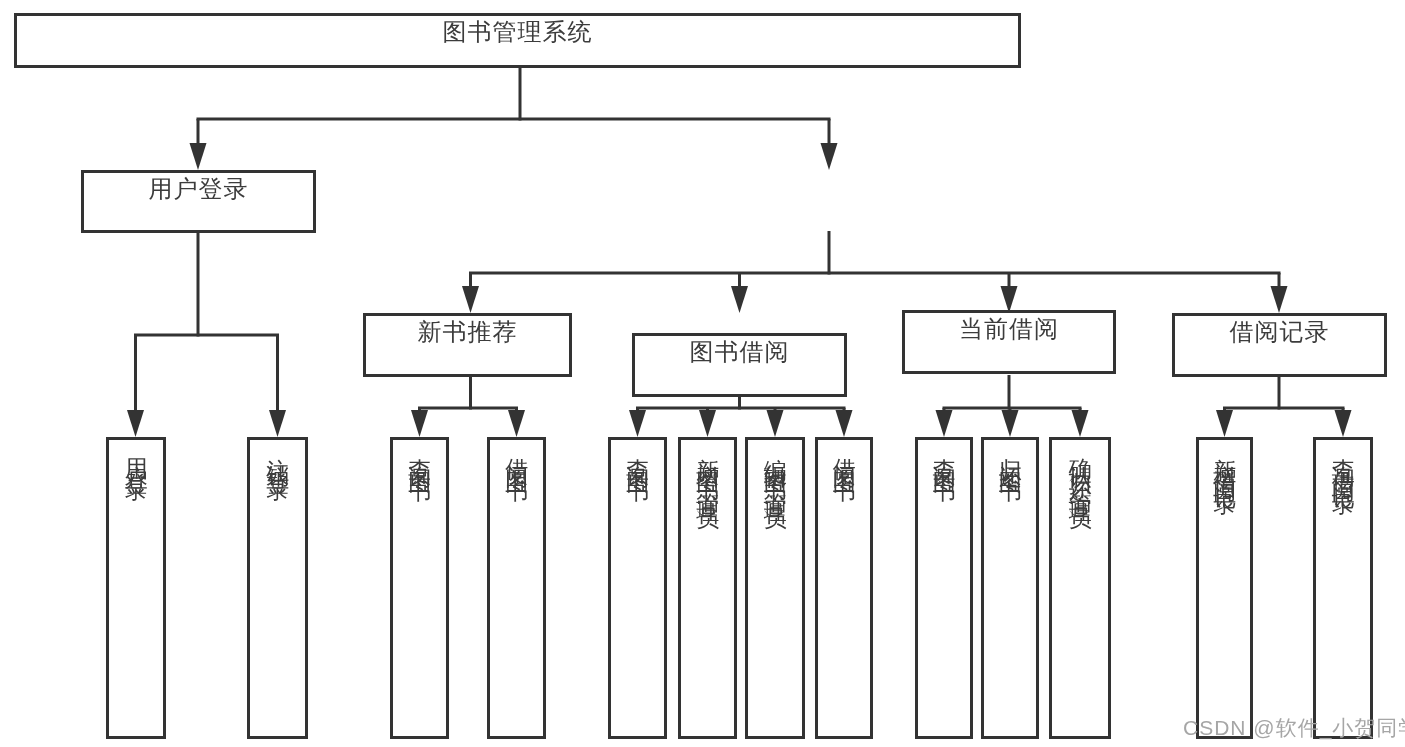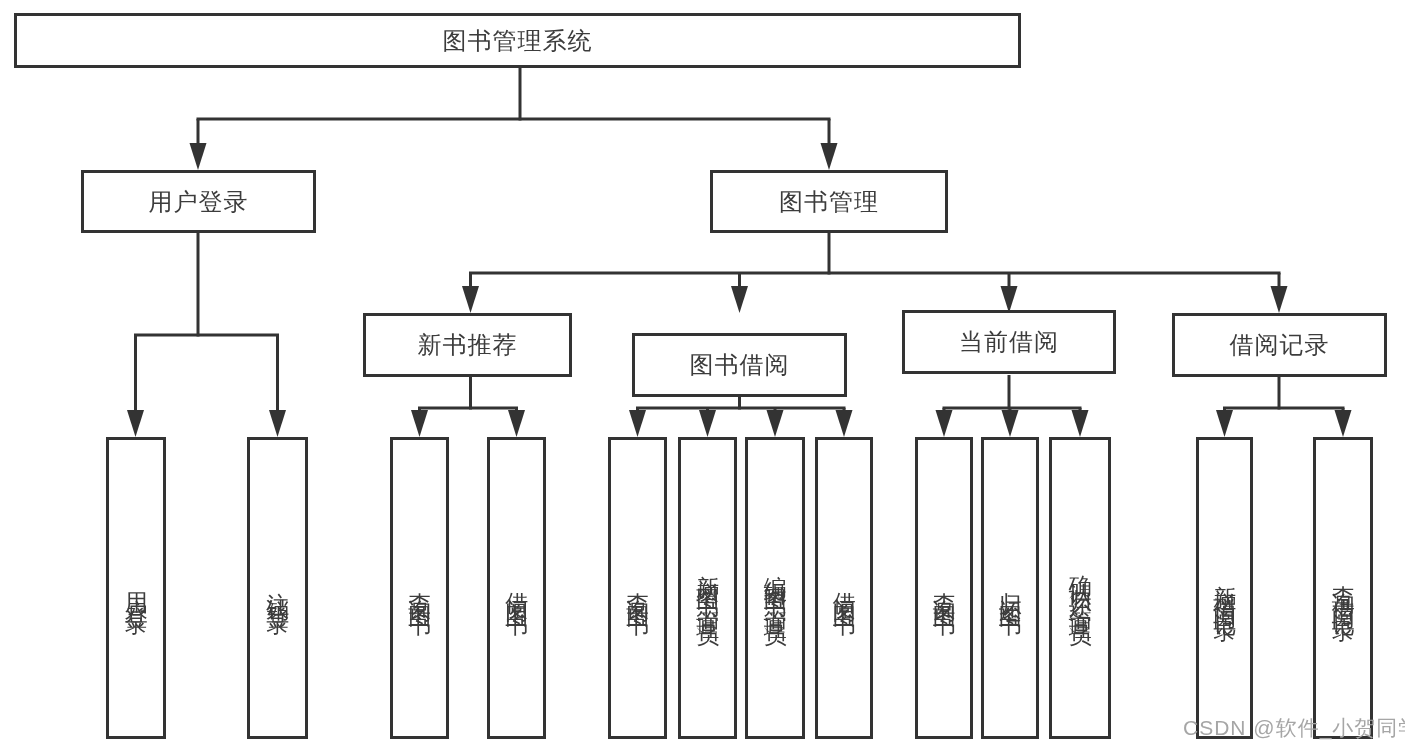--- a/index.html
+++ b/index.html
@@ -11,21 +11,20 @@
     font-family: "Liberation Sans", sans-serif;
     overflow: hidden;
   }
   svg.connectors { position: absolute; left: 0; top: 0; }
   .node {
     position: absolute;
     box-sizing: border-box;
     background: #ffffff;
     border: 3px solid #333333;
     display: flex;
-    align-items: center;
     justify-content: center;
     color: #3c3c3c;
   }
   .h-node { font-size: 24px; letter-spacing: 1px; }
   .v-node { font-size: 23px; }
   .v-node .vtext {
     writing-mode: vertical-rl;
     text-orientation: mixed;
     letter-spacing: 7px;
     line-height: 1.1;
@@ -112,23 +111,20 @@
     </g>
   </svg>
 
   <div class="node h-node" style="left:14px; top:13px; width:1007px; height:55px;">
     <span>图书管理系统</span>
   </div>
 
   <div class="node h-node" style="left:81px; top:170px; width:235px; height:63px;">
     <span>用户登录</span>
   </div>
-  <div class="node h-node" style="left:710px; top:170px; width:238px; height:63px;">
-    <span>图书管理</span>
-  </div>
 
   <div class="node h-node" style="left:363px; top:313px; width:209px; height:64px;">
     <span>新书推荐</span>
   </div>
   <div class="node h-node" style="left:632px; top:313px; width:215px; height:64px;margin-top:20px;">
     <span>图书借阅</span>
   </div>
   <div class="node h-node" style="left:902px; top:310px; width:214px; height:64px;">
     <span>当前借阅</span>
   </div>

